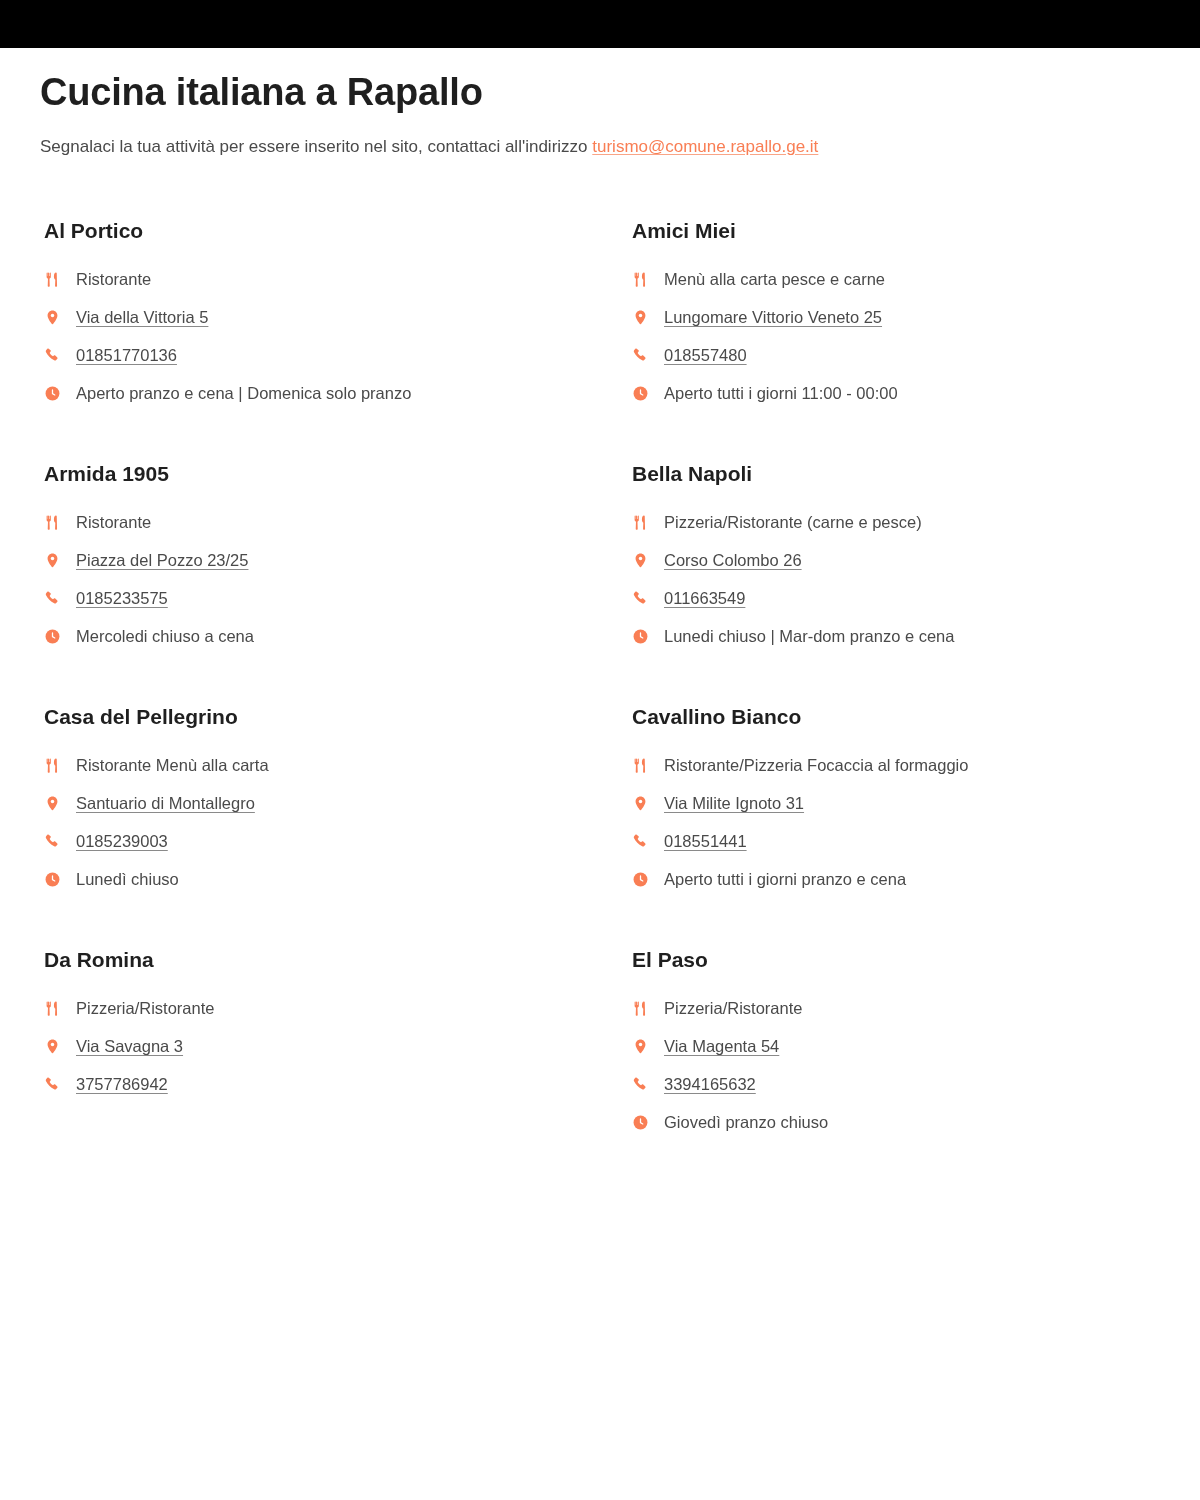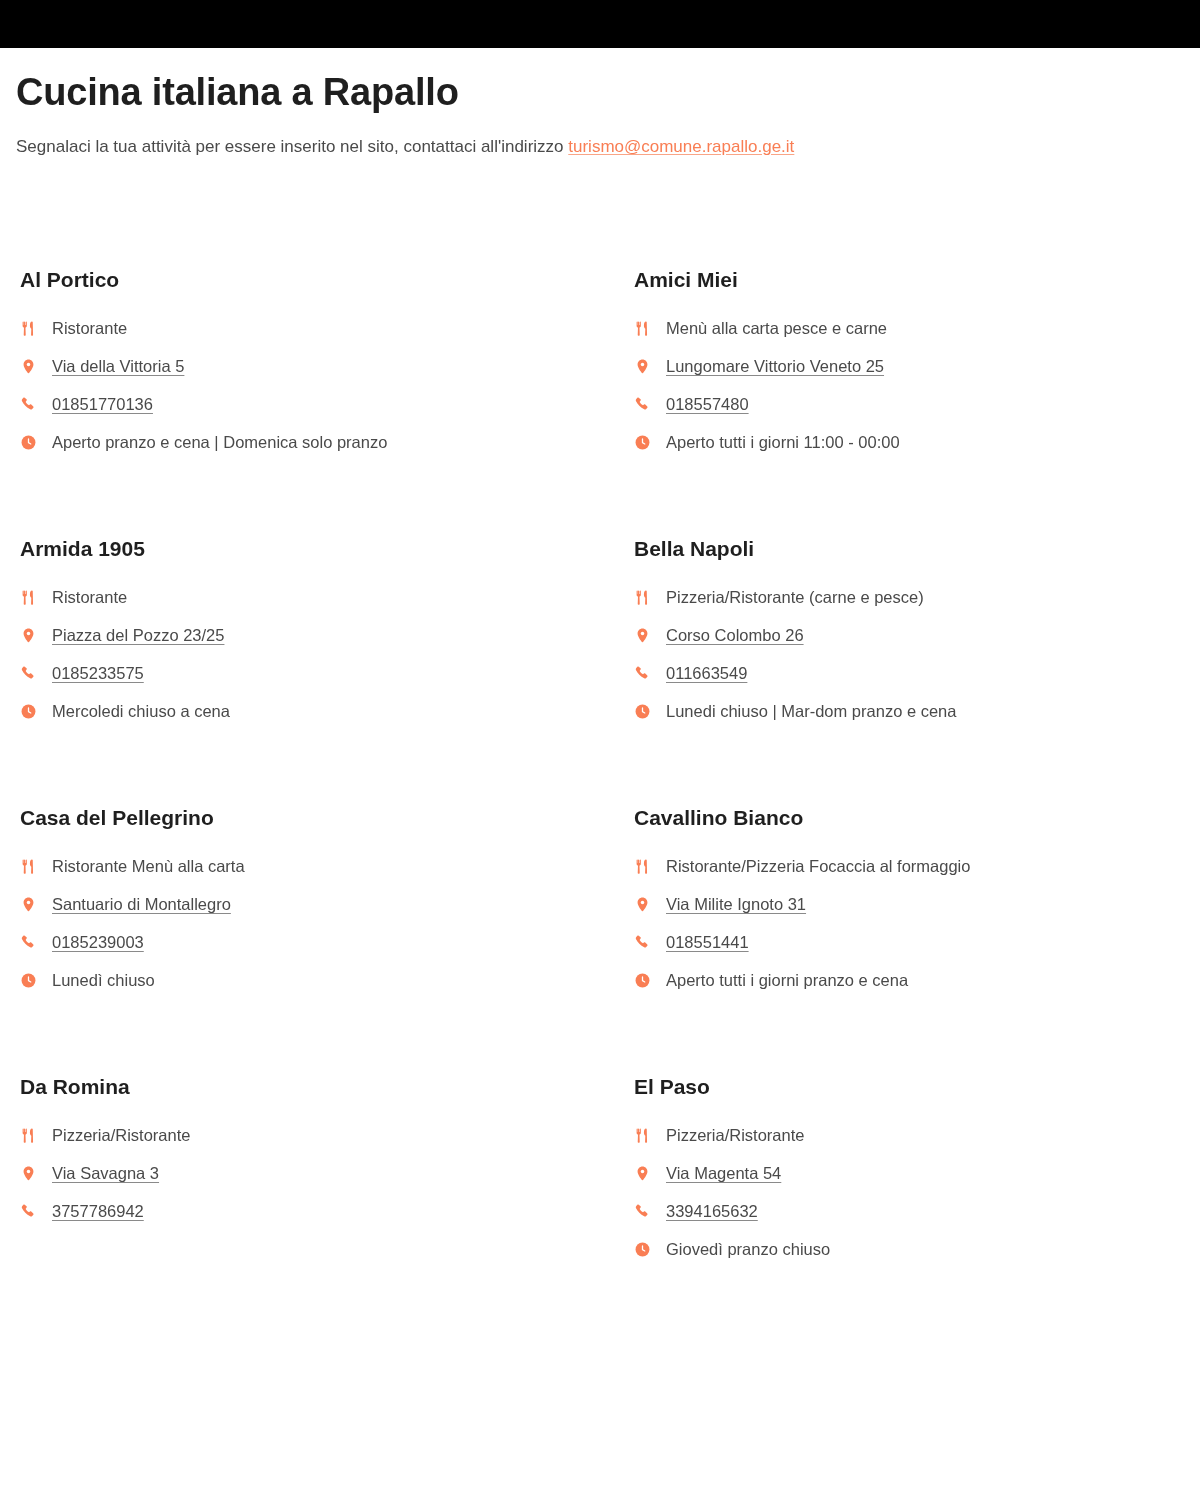--- a/index.html
+++ b/index.html
@@ -15,21 +15,21 @@
     overflow: hidden;
   }
 
   .topbar {
     width: 1200px;
     height: 48px;
     background: #000000;
   }
 
   .page {
-    padding: 0 16px;
+    padding: 0 40px;
   }
 
   .page-title {
     font-size: 38px;
     line-height: 46px;
     font-weight: bold;
     color: #1f1f1f;
     letter-spacing: -0.2px;
     margin: 21px 0 0 0;
   }
@@ -42,26 +42,25 @@
   }
 
   .intro .email-link {
     color: #f97e54;
     text-decoration: underline;
     text-decoration-color: #f9a587;
     text-underline-offset: 2px;
   }
 
   .listing-grid {
-    margin-top: 108px;
+    margin-top: 59px;
     display: grid;
     grid-template-columns: 588px 588px;
     column-gap: 0px;
     row-gap: 0px;
-    gap: 26px;
   }
 
   .card {
     height: 243px;
     box-sizing: border-box;
   }
 
   .card-title {
     font-size: 21px;
     line-height: 26px;

